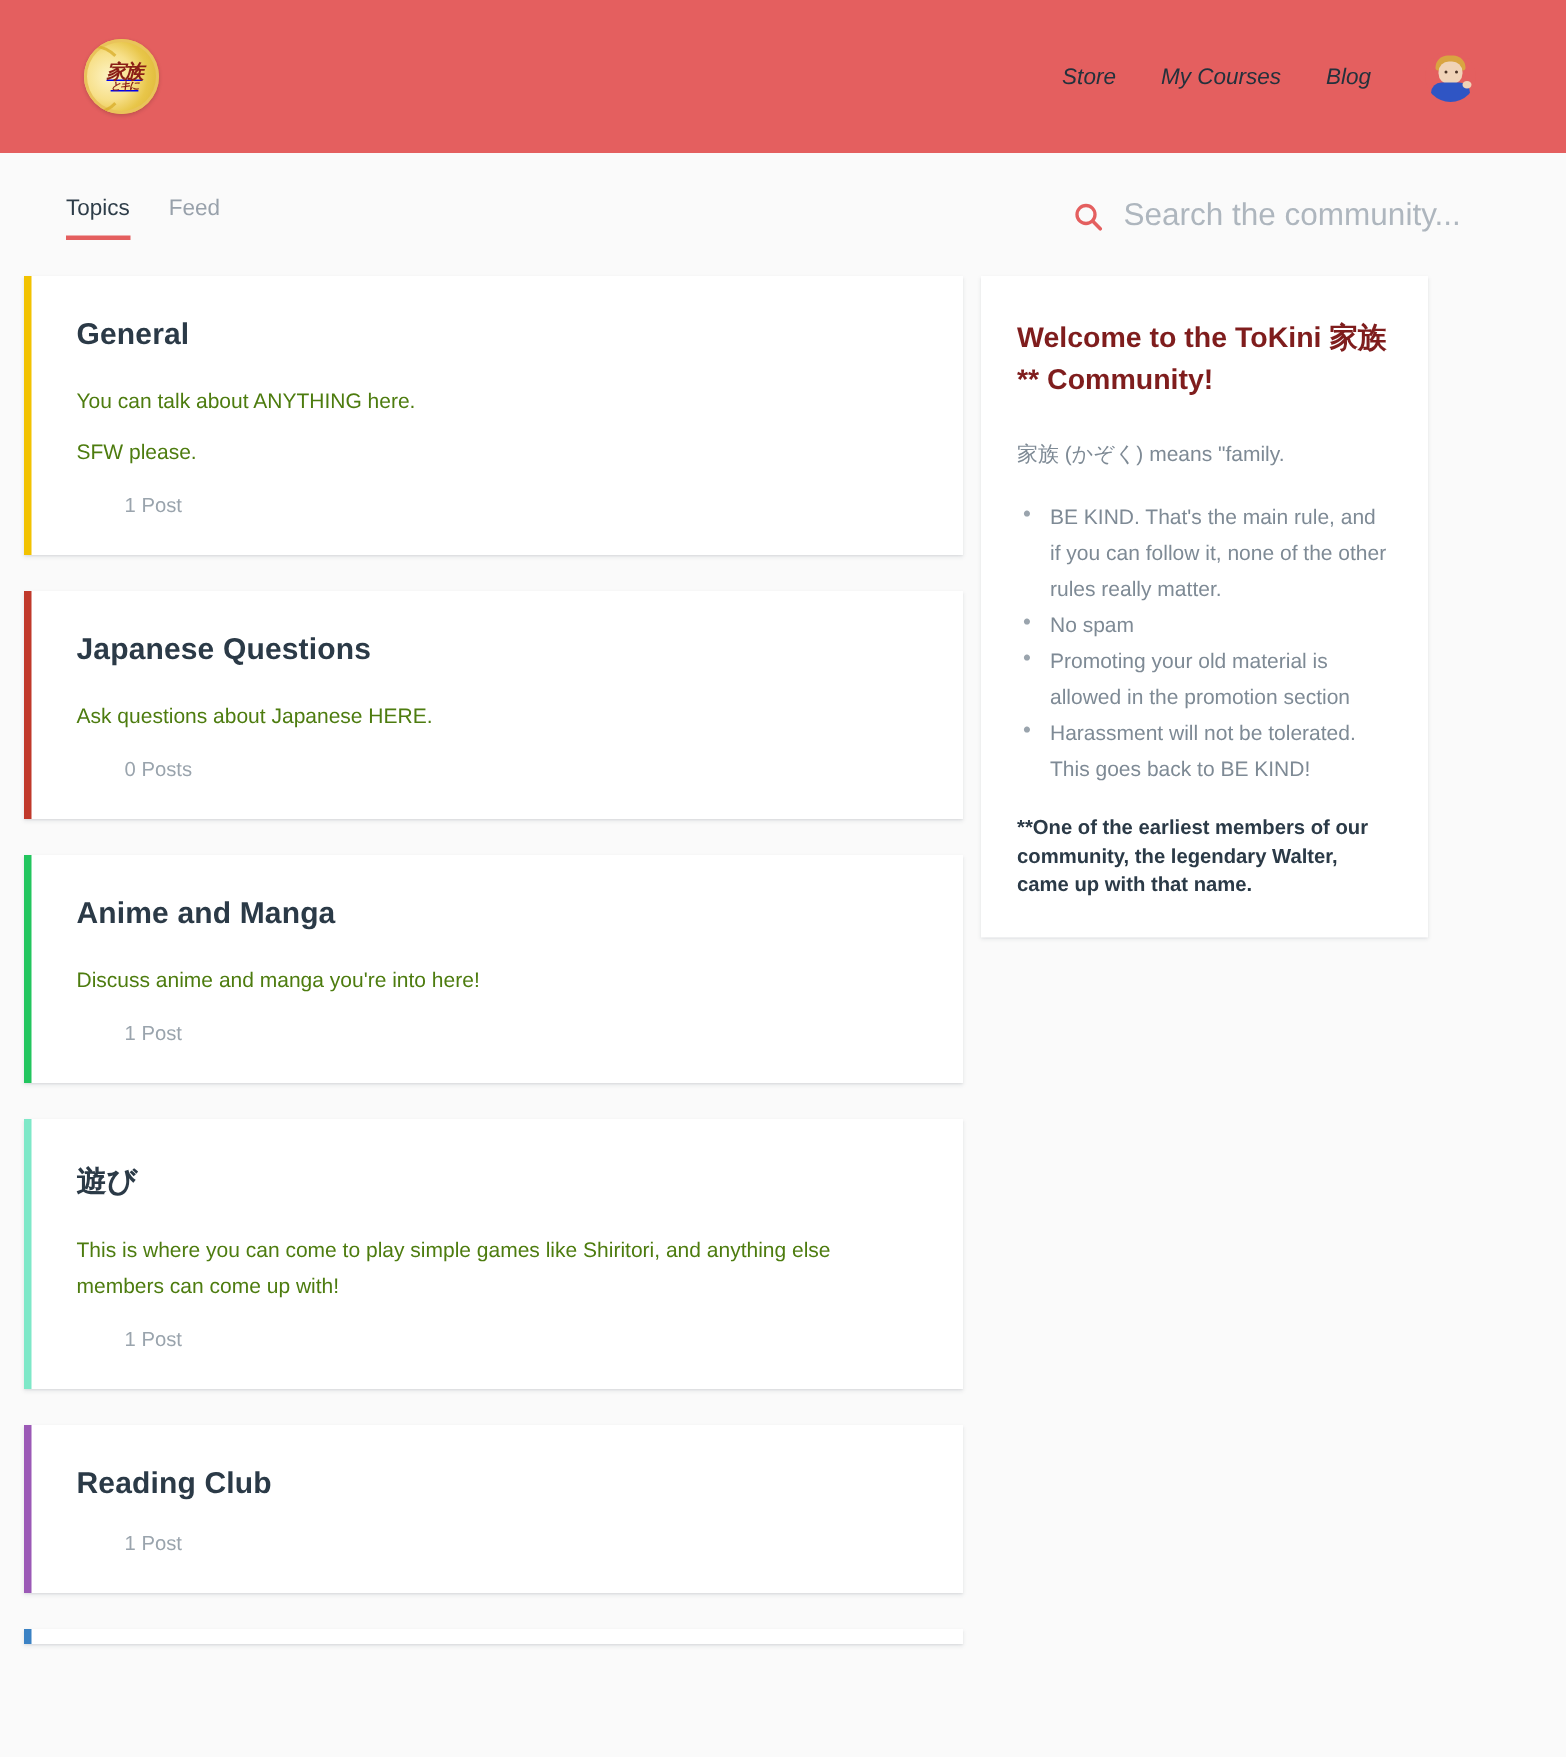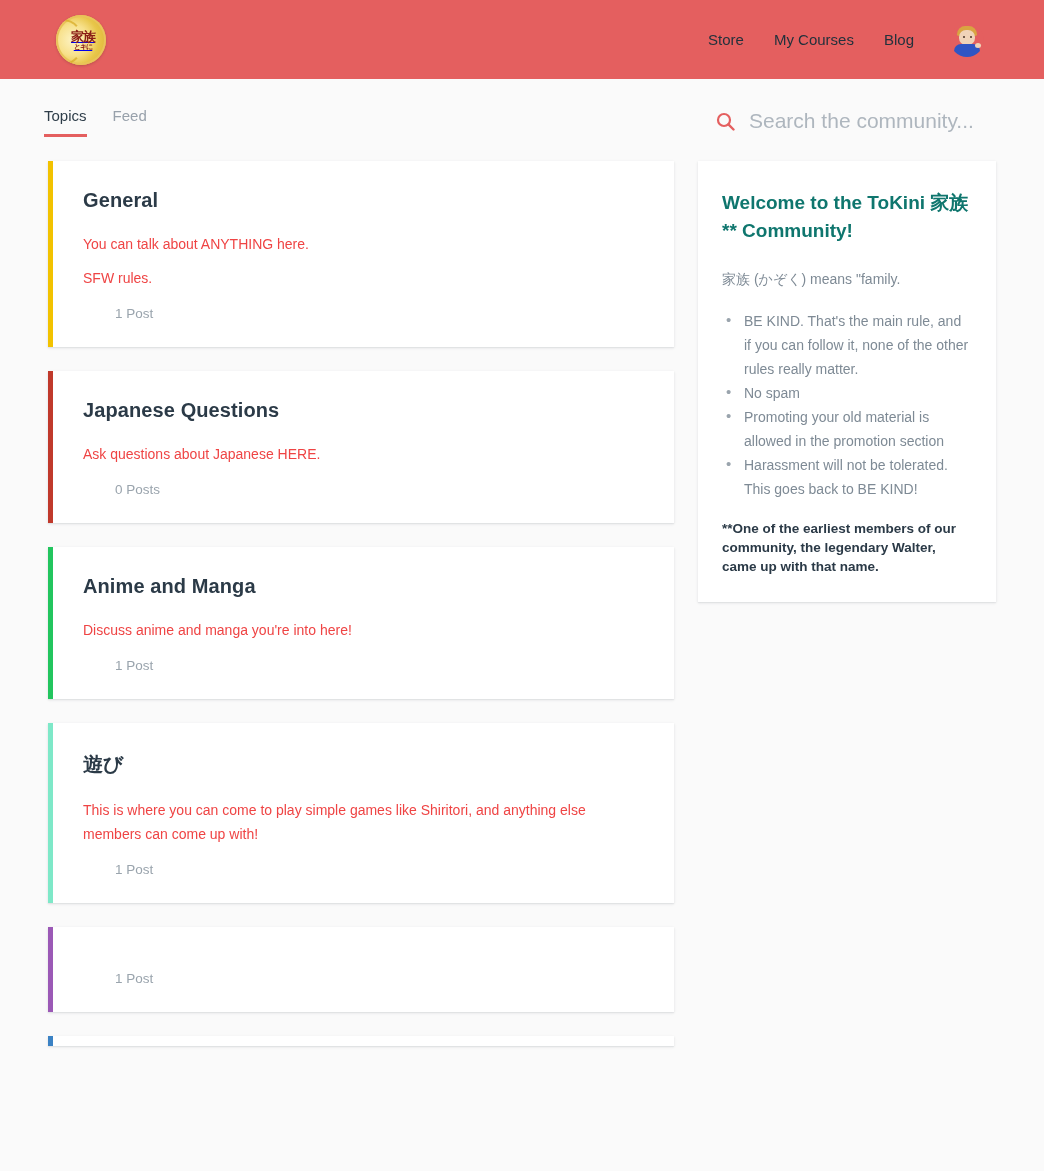--- a/index.html
+++ b/index.html
@@ -12,27 +12,28 @@
 
   body {
     font-family: "Liberation Sans", sans-serif;
     background: #fafafa;
     color: #2e3d49;
     -webkit-font-smoothing: antialiased;
   }
 
   
   .site-header {
-    height: 79px;
+    height: 102px;
     background: #e45f5f;
     display: flex;
     align-items: center;
     justify-content: space-between;
     padding: 0 60px 0 56px;
     position: relative;
+    font-style: italic;
   }
 
   .brand-logo {
     width: 50px;
     height: 50px;
     border-radius: 50%;
     background:
       radial-gradient(circle at 34% 50%, #fdf3c4 0%, #f7e08a 38%, #e8c64a 62%, #d9ae2c 100%);
     box-shadow: inset 0 0 0 2px #e9c35a, 0 1px 3px rgba(0,0,0,.18);
     display: flex;
@@ -162,22 +163,22 @@
     font-size: 21px;
     color: #45525e;
     width: 100%;
   }
   .search-input::placeholder { color: #aeb6be; }
 
   
   .page {
     display: flex;
     align-items: flex-start;
-    gap: 24px;
-    padding: 24px 48px 0 48px;
+    gap: 12px;
+    padding: 24px 48px 0 16px;
   }
   .col-main { width: 626px; flex: 0 0 626px; }
   .col-side { width: 298px; flex: 0 0 298px; }
 
   
   .topic-card {
     background: #ffffff;
     border-left: 5px solid #cccccc;
     box-shadow: 0 1px 3px rgba(32,45,58,.10), 0 1px 1px rgba(32,45,58,.05);
     padding: 28px 30px 26px 30px;
@@ -186,42 +187,42 @@
   .topic-title {
     font-size: 20px;
     font-weight: 700;
     color: #2b3a47;
     margin-bottom: 20px;
     letter-spacing: .1px;
   }
   .topic-desc {
     font-size: 14px;
     line-height: 24px;
-    color: #ef4444;
+    color: #4d7c0f;
     margin-bottom: 14px;
   }
   .topic-desc + .topic-desc { margin-top: -4px; }
   .topic-count {
     font-size: 13.5px;
     color: #9aa4ad;
     margin-top: 16px;
     margin-left: 32px;
   }
 
   
   .welcome-card {
     background: #ffffff;
     box-shadow: 0 1px 3px rgba(32,45,58,.10), 0 1px 1px rgba(32,45,58,.05);
     padding: 28px 26px 26px 24px;
   }
   .welcome-title {
     font-size: 19px;
     font-weight: 700;
     line-height: 28px;
-    color: #0f766e;
+    color: #7f1d1d;
     margin-bottom: 22px;
   }
   .welcome-para {
     font-size: 14px;
     line-height: 24px;
     color: #7e8a95;
     margin-bottom: 18px;
   }
   .welcome-list {
     list-style: none;
@@ -297,21 +298,21 @@
   </div>
 </div>
 
 <div class="page">
 
   <main class="col-main">
 
     <section class="topic-card" style="border-left-color: rgb(242, 194, 0);">
       <h2 class="topic-title">General</h2>
       <p class="topic-desc">You can talk about ANYTHING here.</p>
-      <p class="topic-desc">SFW rules.</p>
+      <p class="topic-desc">SFW please.</p>
       <div class="topic-count">1 Post</div>
     </section>
 
     <section class="topic-card" style="border-left-color: rgb(192, 57, 43);">
       <h2 class="topic-title">Japanese Questions</h2>
       <p class="topic-desc">Ask questions about Japanese HERE.</p>
       <div class="topic-count">0 Posts</div>
     </section>
 
     <section class="topic-card" style="border-left-color: rgb(34, 197, 94);">
@@ -320,20 +321,21 @@
       <div class="topic-count">1 Post</div>
     </section>
 
     <section class="topic-card" style="border-left-color: rgb(126, 232, 200);">
       <h2 class="topic-title">遊び</h2>
       <p class="topic-desc">This is where you can come to play simple games like Shiritori, and anything else members can come up with!</p>
       <div class="topic-count">1 Post</div>
     </section>
 
     <section class="topic-card" style="border-left-color: rgb(155, 89, 182);">
+      <h2 class="topic-title">Reading Club</h2>
       <div class="topic-count">1 Post</div>
     </section>
 
     <section class="topic-card partial" style="border-left-color: rgb(59, 130, 196);"></section>
 
   </main>
 
   <aside class="col-side">
     <section class="welcome-card">
       <h2 class="welcome-title">Welcome to the ToKini 家族** Community!</h2>

